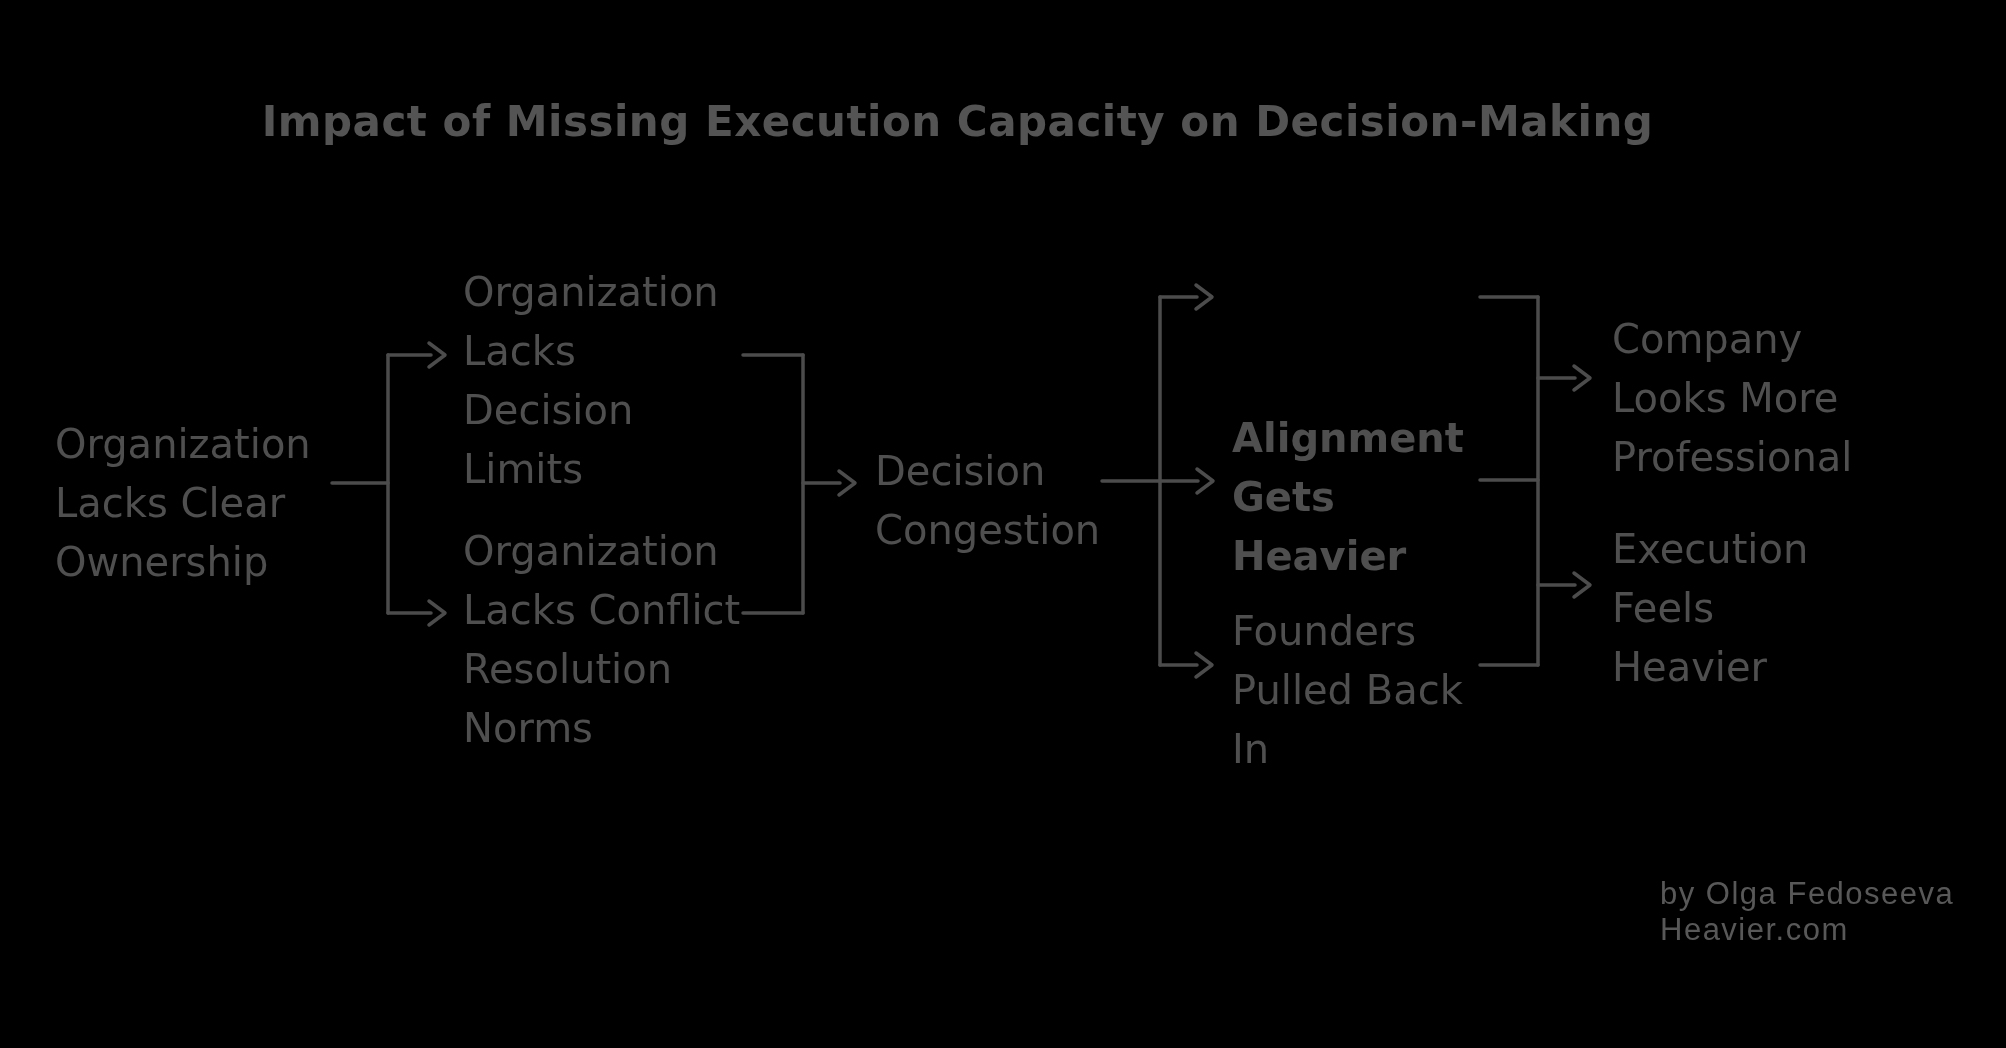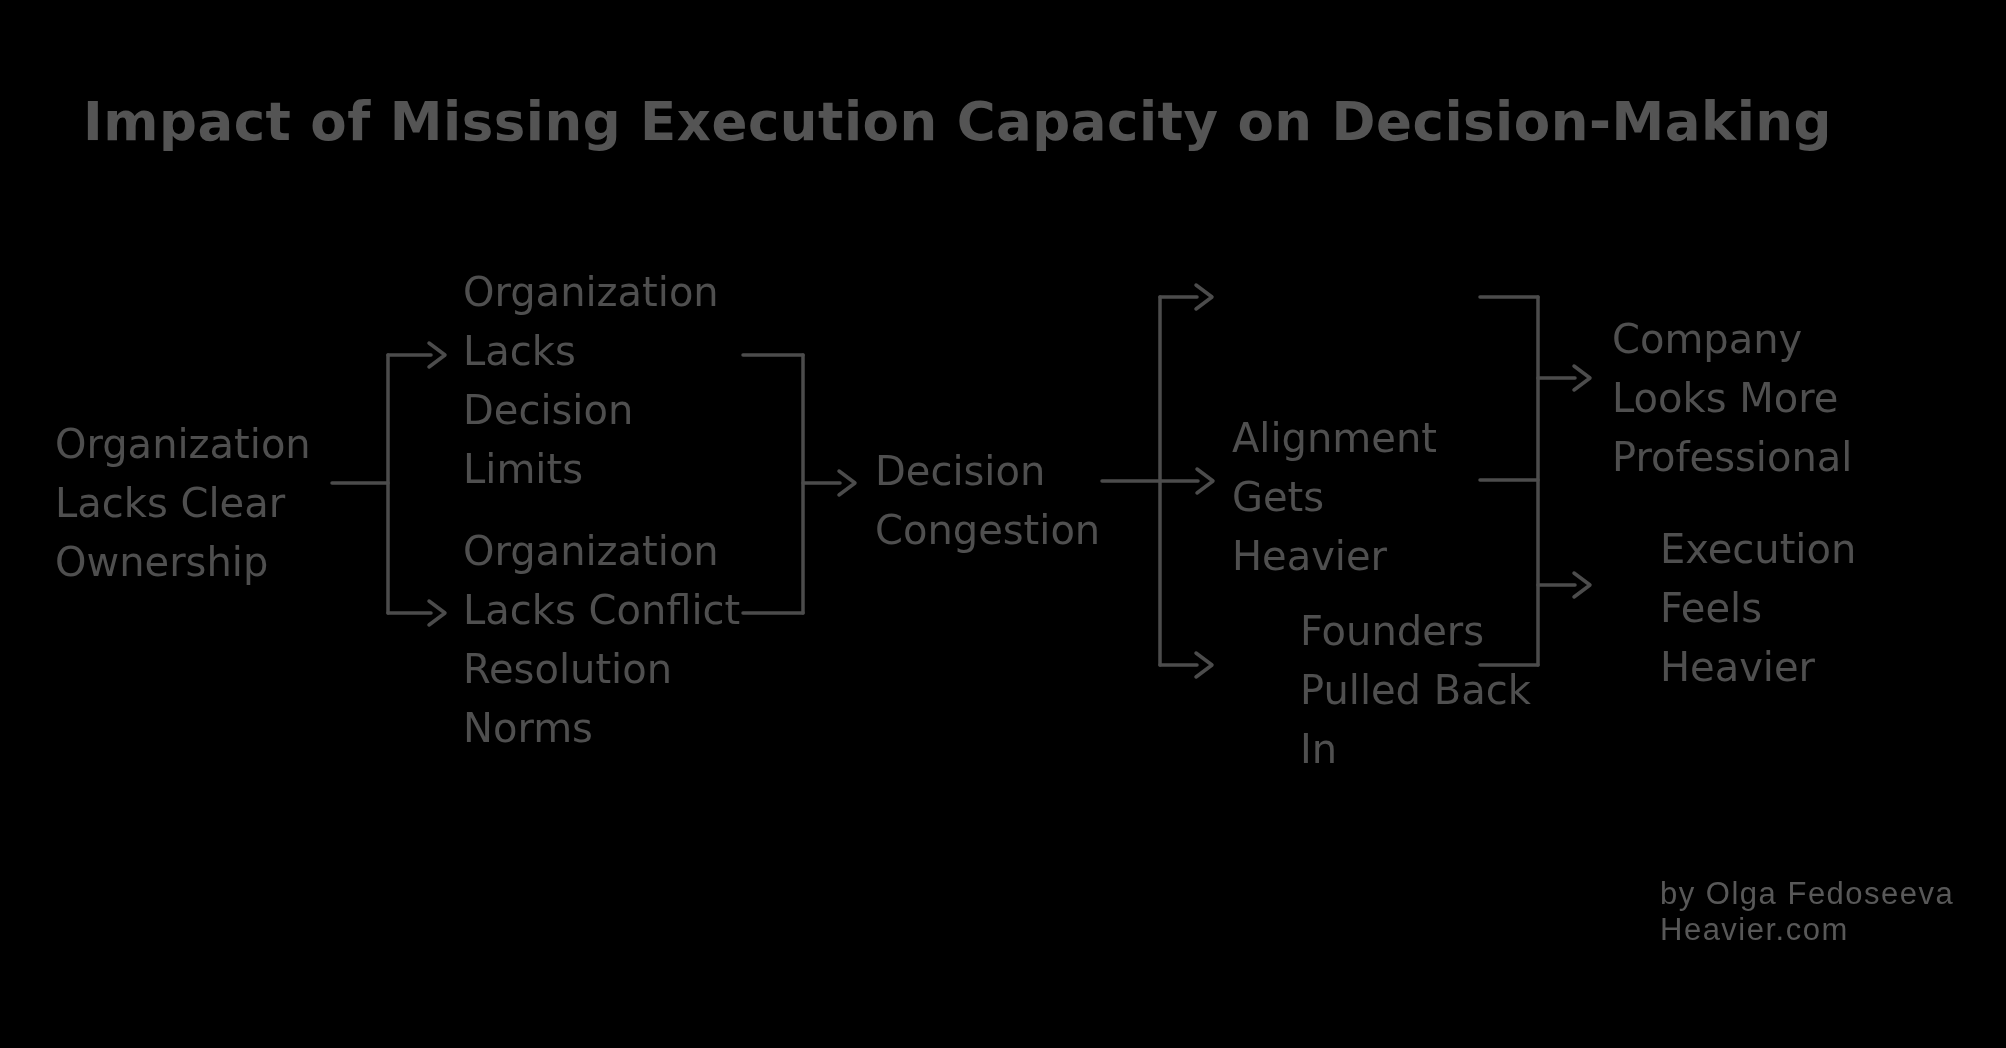--- a/index.html
+++ b/index.html
@@ -20,21 +20,21 @@
     background: var(--color-background);
     overflow: hidden;
     font-family: "DejaVu Sans", sans-serif;
   }
   .title {
     position: absolute;
     left: 0;
     top: 92px;
     width: 1915px;
     text-align: center;
-    font-size: 53px;
+    font-size: 42px;
     line-height: 60px;
     font-weight: bold;
     letter-spacing: 0.5px;
     color: var(--color-title);
     white-space: nowrap;
   }
   .node {
     position: absolute;
     color: var(--color-node-text);
     font-size: 40px;
@@ -122,30 +122,30 @@
   <div class="node" style="left:463px;  top:263px;">Organization
 Lacks
 Decision
 Limits</div>
   <div class="node" style="left:463px;  top:522px;">Organization
 Lacks Conflict
 Resolution
 Norms</div>
   <div class="node" style="left:875px;  top:442px;">Decision
 Congestion</div>
-  <div class="node" style="left:1232px; top:409px;">Alignment
+  <div class="node" style="left:1232px; top:409px;font-weight:bold;">Alignment
 Gets
 Heavier</div>
-  <div class="node" style="left:1300px; top:602px;">Founders
+  <div class="node" style="left:1232px; top:602px;">Founders
 Pulled Back
 In</div>
   <div class="node" style="left:1612px; top:310px;">Company
 Looks More
 Professional</div>
-  <div class="node" style="left:1612px; top:520px;margin-left:48px;">Execution
+  <div class="node" style="left:1612px; top:520px;">Execution
 Feels
 Heavier</div>
 
   <div class="attribution">
     <div>by Olga Fedoseeva</div>
     <div>Heavier.com</div>
   </div>
 
 </div>
 

